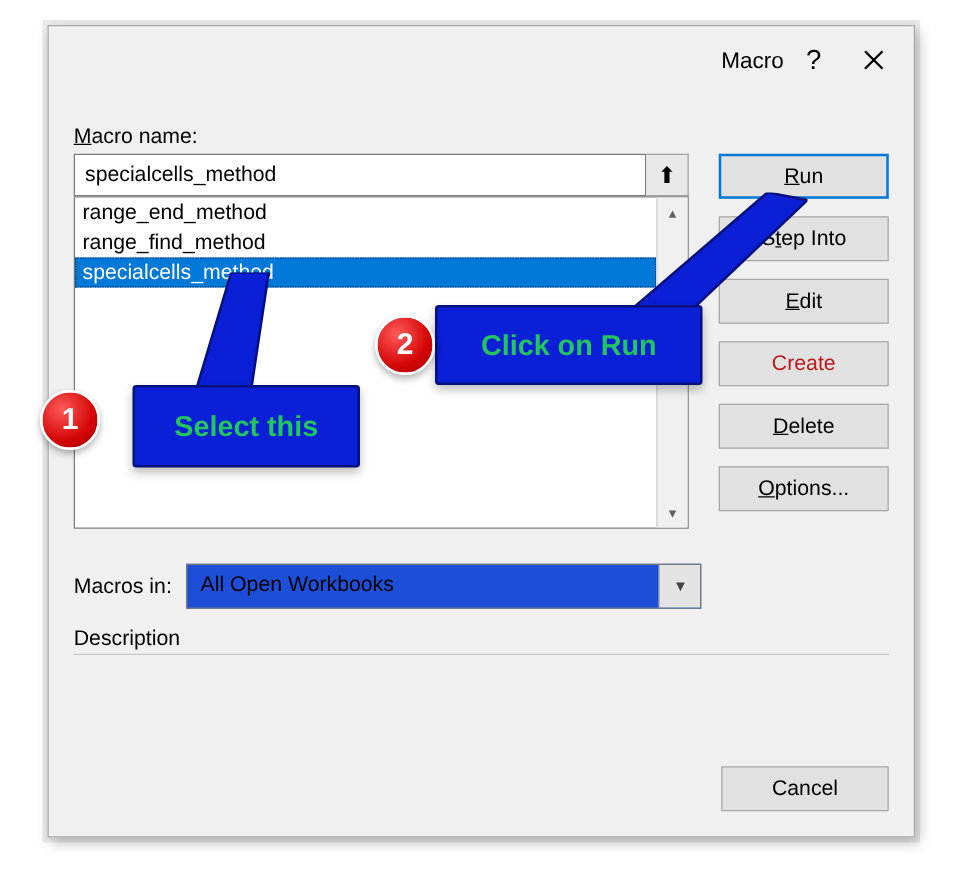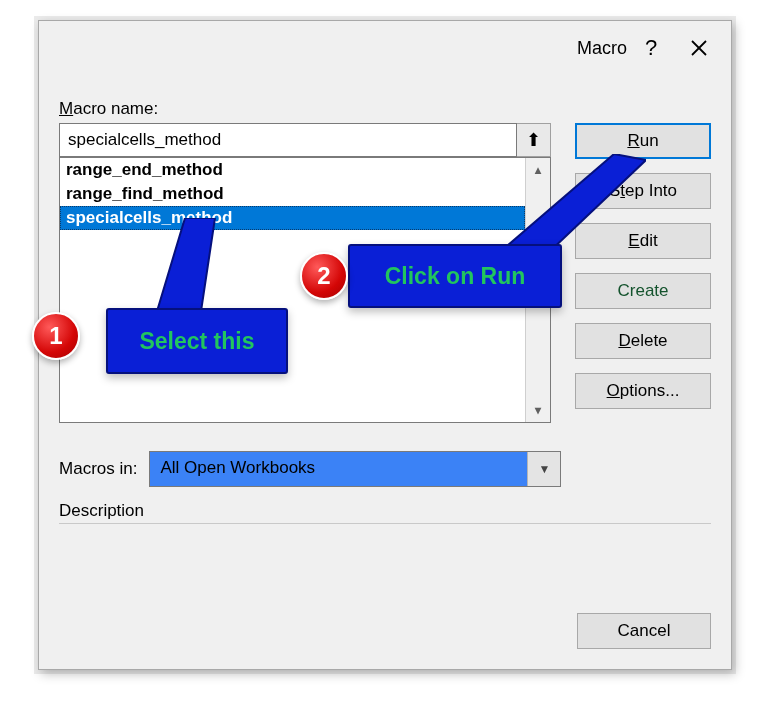--- a/index.html
+++ b/index.html
@@ -33,21 +33,20 @@
     width:34px;height:34px;border:1px solid #a0a0a0;border-left:none;background:#e9e9e9;
     display:flex;align-items:center;justify-content:center;font-size:18px;color:#000;
   }
   .mainRow{display:flex;gap:24px;align-items:flex-start;}
   .leftCol{flex:1;position:relative;}
   .rightCol{width:136px;display:flex;flex-direction:column;gap:14px;padding-top:0;}
   .listWrap{
     position:relative;margin-top:0;
     border:1px solid #7a7a7a;background:#fff;height:264px;
     display:flex;
-    font-weight:bold;
   }
   .listInner{flex:1;overflow:hidden;}
   .listItem{
     height:24px;line-height:24px;font-size:17px;padding:0 6px;white-space:nowrap;
   }
   .listItem.sel{
     background:#0078d7;color:#fff;border:1px dotted #0a3a6a;box-sizing:border-box;
     padding:0 5px;line-height:22px;
   }
   .scrolltrack{
@@ -57,25 +56,25 @@
   .scrollArrow{
     height:24px;display:flex;align-items:center;justify-content:center;color:#606060;font-size:12px;
   }
   .btn{
     height:36px;border:1px solid #a8a8a8;background:#e1e1e1;
     font-size:17px;display:flex;align-items:center;justify-content:center;
     padding:0;box-sizing:border-box;
   }
   .btn .ul{text-decoration:underline;}
   .btn.primary{border:2px solid #0078d7;background:#e1e1e1;}
-  .btn.disabled{color:#14532d;}
+  .btn.disabled{color:#b91c1c;}
   .inlineRow{display:flex;align-items:center;gap:12px;margin-top:28px;}
   .inlineRow .lbl2{font-size:17px;}
   .selectWrap{
-    flex:1;height:34px;border:1px solid #7a7a7a;background:#3b82f6;display:flex;max-width:410px;
+    flex:1;height:34px;border:1px solid #7a7a7a;background:#1d4ed8;display:flex;max-width:410px;
   }
   .selectText{flex:1;padding:0 10px;line-height:32px;font-size:17px;}
   .selectBtn{
     width:32px;background:#e4e4e4;border-left:1px solid #b5b5b5;display:flex;align-items:center;justify-content:center;
     color:#444;font-size:12px;
   }
   .desc{margin-top:14px;font-size:17px;}
   .descLine{border-top:1px solid #c9c9c9;margin-top:2px;}
   .footer{
     position:absolute;right:20px;bottom:20px;

